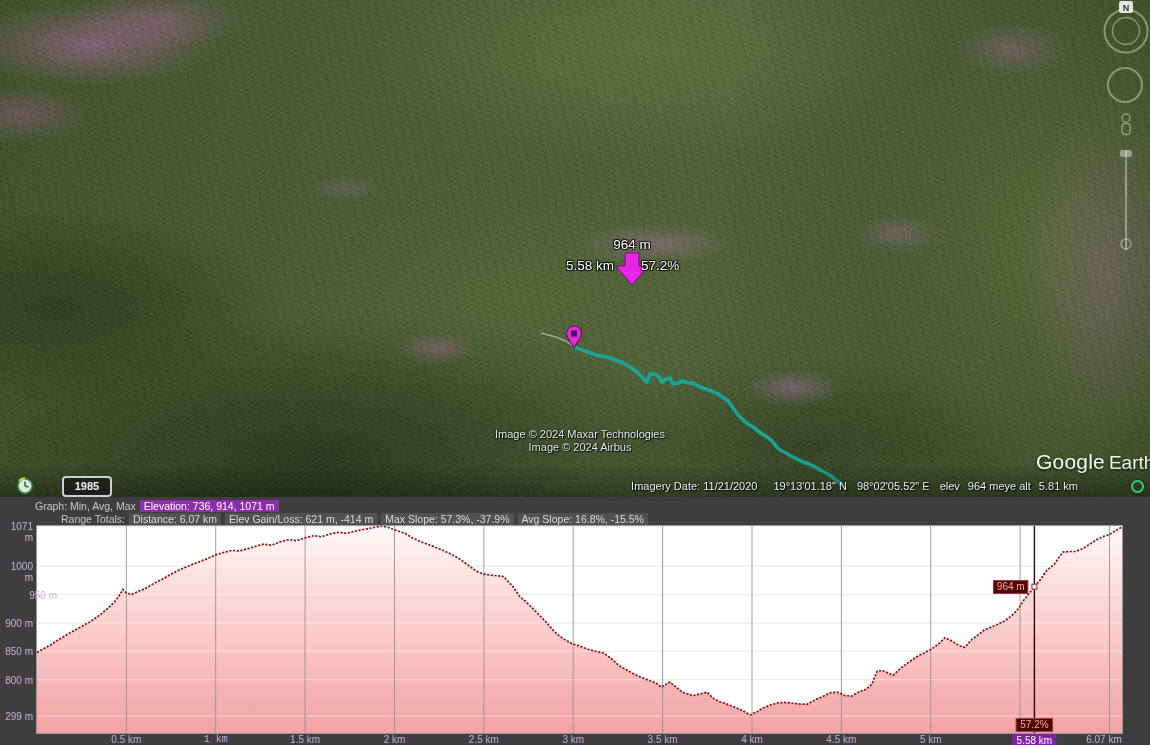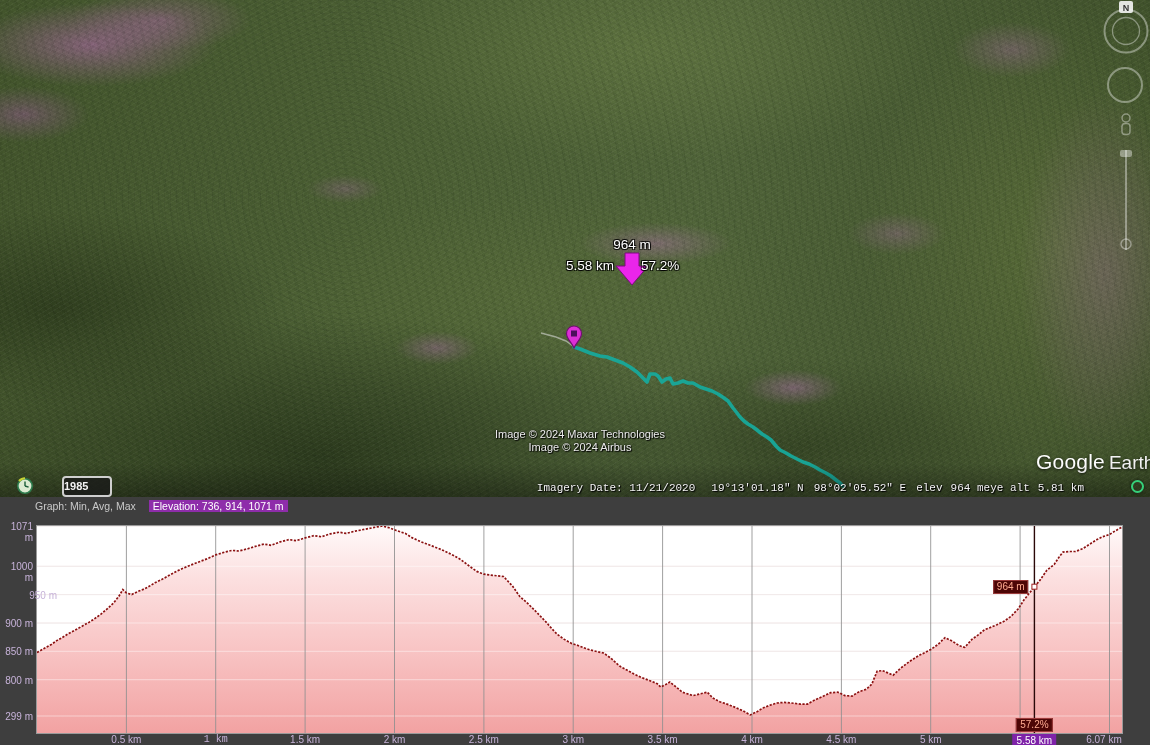--- a/index.html
+++ b/index.html
@@ -49,40 +49,40 @@
     font-size:11px;line-height:13px;color:#ececec;
     text-shadow:0 0 2px #000,1px 1px 1px #000;}
 
   .ge-logo{position:absolute;left:1036px;top:450px;white-space:nowrap;color:#fff;
     text-shadow:0 1px 3px rgba(0,0,0,.8);}
   .ge-logo .g1{font-size:21px;font-weight:400;letter-spacing:.2px;margin-top:21px;}
   .ge-logo .g2{font-size:19px;font-weight:300;margin-left:4px;color:#f4f4f4;}
 
   .time-badge{position:absolute;left:62px;top:476px;width:46px;height:17px;
     border:2px solid #cfcfcf;border-radius:4px;background:rgba(25,25,25,.78);
-    color:#f2f2f2;font-size:11px;font-weight:bold;line-height:17px;}
+    color:#f2f2f2;font-size:11px;font-weight:bold;text-align:center;line-height:17px;}
   .clock-wrap{position:absolute;left:16px;top:477px;width:18px;height:18px;}
 
-  .status-bar{position:absolute;right:66px;bottom:2px;height:15px;display:flex;
-    align-items:center;font-size:11px;color:#f4f4f4;white-space:nowrap;
-    text-shadow:0 0 2px #000,1px 1px 1px #000;font-family:Liberation Mono, monospace;}
+  .status-bar{position:absolute;right:72px;bottom:2px;height:15px;display:flex;
+    font-size:11px;color:#f4f4f4;white-space:nowrap;
+    text-shadow:0 0 2px #000,1px 1px 1px #000;}
   .status-bar .sp16{margin-left:16px;} .status-bar .sp10{margin-left:10px;}
   .status-bar .sp8{margin-left:8px;} .status-bar .sp20{}
   .status-dot{position:absolute;right:6px;bottom:4px;width:9px;height:9px;border-radius:50%;
     border:2px solid #35d07a;box-shadow:0 0 3px rgba(0,0,0,.6);}
 
   .nav-controls{position:absolute;left:1098px;top:0;}
 
   
   .panel{position:absolute;left:0;top:497px;width:1150px;height:248px;background:#3e3e3e;}
   .hdr-row{position:absolute;display:flex;align-items:center;font-size:10.5px;color:#c9c9c9;
     white-space:nowrap;}
   .hdr-row1{left:35px;top:2px;height:13px;}
   .hdr-row2{left:61px;top:15px;height:13px;}
-  .chip{padding:0 4px;margin-left:13px;line-height:12px;height:12px;}
+  .chip{padding:0 4px;margin-left:4px;line-height:12px;height:12px;}
   .chip-purple{background:#8e2daa;color:#fff;}
   .chip-gray{background:#515151;color:#dcdcdc;}
 
   .plot{position:absolute;left:37px;top:29px;width:1085px;height:207px;background:#fff;
     outline:1px solid #9a9a9a;}
   .plot svg{display:block;}
 
   .y-label{position:absolute;left:0;width:33px;text-align:right;font-size:10px;
     color:#c6b2d8;}
   .x-label{position:absolute;top:237px;transform:translateX(-50%);font-size:10px;
@@ -165,20 +165,27 @@
   <div class="status-dot"></div>
 </div>
 
 <div class="panel">
 
   <div class="hdr-row hdr-row1">
     <span>Graph: Min, Avg, Max</span>
     <span class="chip chip-purple">Elevation: 736, 914, 1071 m</span>
   </div>
 
+  <div class="hdr-row hdr-row2">
+    <span>Range Totals:</span>
+    <span class="chip chip-gray">Distance: 6.07 km</span>
+    <span class="chip chip-gray">Elev Gain/Loss: 621 m, -414 m</span>
+    <span class="chip chip-gray">Max Slope: 57.3%, -37.9%</span>
+    <span class="chip chip-gray">Avg Slope: 16.8%, -15.5%</span>
+  </div>
 
   <div class="plot">
     <svg id="chart-svg" width="1085" height="207">
         <defs>
           <linearGradient id="fg" x1="0" y1="0" x2="0" y2="1">
         <stop offset="0" stop-color="#fffafa"></stop>
             <stop offset="0.25" stop-color="#fce0e0"></stop>
         <stop offset="0.6" stop-color="#f8c4c4"></stop>
             <stop offset="1" stop-color="#f2a2a2"></stop>
         </linearGradient>

